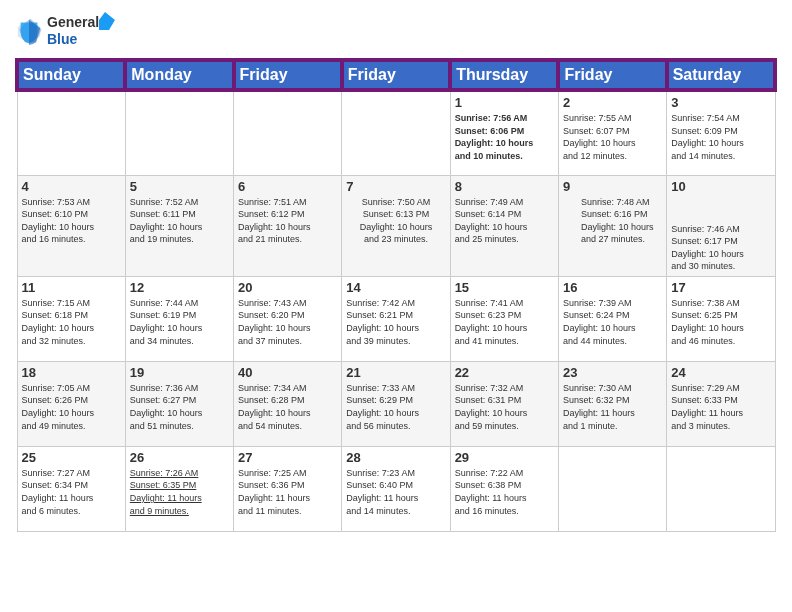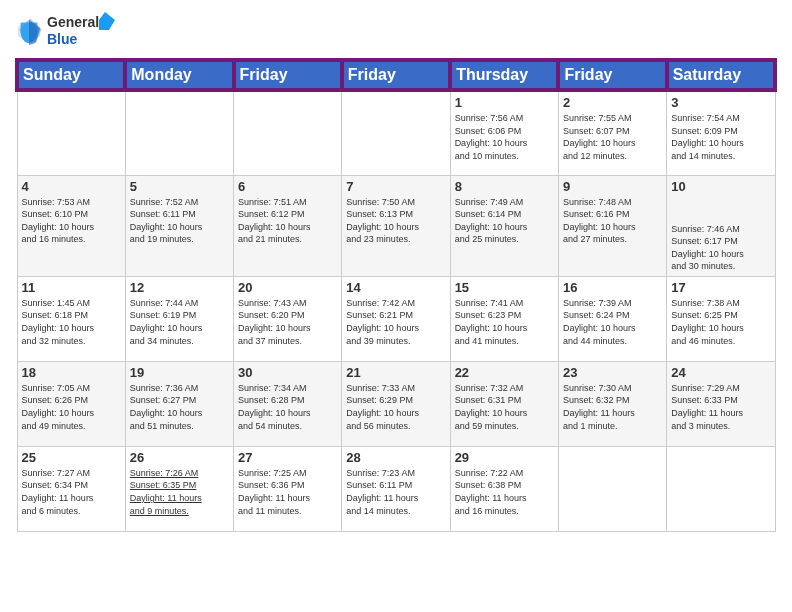--- a/index.html
+++ b/index.html
@@ -123,21 +123,21 @@
         </tr>
     </thead>
     <tbody id="cal-body">
     <tr>
           <td class="empty"></td>
           <td class="empty"></td>
           <td class="empty"></td>
           <td class="empty"></td>
           <td>
             <span class="day-num">1</span>
-            <div class="day-info" style="white-space: pre-line;">Sunrise: 7:56 AM
+            <div class="day-info" style="white-space: pre-line; font-weight: bold;">Sunrise: 7:56 AM
 Sunset: 6:06 PM
 Daylight: 10 hours
 and 10 minutes.</div>
           </td>
           <td>
             <span class="day-num">2</span>
             <div class="day-info" style="white-space: pre-line;">Sunrise: 7:55 AM
 Sunset: 6:07 PM
 Daylight: 10 hours
 and 12 minutes.</div>
@@ -167,51 +167,51 @@
           </td>
           <td>
             <span class="day-num">6</span>
             <div class="day-info" style="white-space: pre-line;">Sunrise: 7:51 AM
 Sunset: 6:12 PM
 Daylight: 10 hours
 and 21 minutes.</div>
           </td>
           <td>
             <span class="day-num">7</span>
-            <div class="day-info" style="white-space: pre-line;">Sunrise: 7:50 AM
+            <div class="day-info" style="white-space: pre-line; text-align: center;">Sunrise: 7:50 AM
 Sunset: 6:13 PM
 Daylight: 10 hours
 and 23 minutes.</div>
           </td>
           <td>
             <span class="day-num">8</span>
             <div class="day-info" style="white-space: pre-line;">Sunrise: 7:49 AM
 Sunset: 6:14 PM
 Daylight: 10 hours
 and 25 minutes.</div>
           </td>
           <td>
             <span class="day-num">9</span>
-            <div class="day-info" style="white-space: pre-line;">Sunrise: 7:48 AM
+            <div class="day-info" style="white-space: pre-line; margin-left: 18px;">Sunrise: 7:48 AM
 Sunset: 6:16 PM
 Daylight: 10 hours
 and 27 minutes.</div>
           </td>
           <td>
             <span class="day-num">10</span>
             <div class="day-info" style="white-space: pre-line; margin-top: 29px;">Sunrise: 7:46 AM
 Sunset: 6:17 PM
 Daylight: 10 hours
 and 30 minutes.</div>
           </td>
         </tr>
         <tr>
           <td>
             <span class="day-num">11</span>
-            <div class="day-info" style="white-space: pre-line;">Sunrise: 1:45 AM
+            <div class="day-info" style="white-space: pre-line;">Sunrise: 7:15 AM
 Sunset: 6:18 PM
 Daylight: 10 hours
 and 32 minutes.</div>
           </td>
           <td>
             <span class="day-num">12</span>
             <div class="day-info" style="white-space: pre-line;">Sunrise: 7:44 AM
 Sunset: 6:19 PM
 Daylight: 10 hours
 and 34 minutes.</div>
@@ -261,21 +261,21 @@
 and 49 minutes.</div>
           </td>
           <td>
             <span class="day-num">19</span>
             <div class="day-info" style="white-space: pre-line;">Sunrise: 7:36 AM
 Sunset: 6:27 PM
 Daylight: 10 hours
 and 51 minutes.</div>
           </td>
           <td>
-            <span class="day-num">30</span>
+            <span class="day-num">40</span>
             <div class="day-info" style="white-space: pre-line;">Sunrise: 7:34 AM
 Sunset: 6:28 PM
 Daylight: 10 hours
 and 54 minutes.</div>
           </td>
           <td>
             <span class="day-num">21</span>
             <div class="day-info" style="white-space: pre-line;">Sunrise: 7:33 AM
 Sunset: 6:29 PM
 Daylight: 10 hours
@@ -321,21 +321,21 @@
           <td>
             <span class="day-num">27</span>
             <div class="day-info" style="white-space: pre-line;">Sunrise: 7:25 AM
 Sunset: 6:36 PM
 Daylight: 11 hours
 and 11 minutes.</div>
           </td>
           <td>
             <span class="day-num">28</span>
             <div class="day-info" style="white-space: pre-line;">Sunrise: 7:23 AM
-Sunset: 6:11 PM
+Sunset: 6:40 PM
 Daylight: 11 hours
 and 14 minutes.</div>
           </td>
           <td>
             <span class="day-num">29</span>
             <div class="day-info" style="white-space: pre-line;">Sunrise: 7:22 AM
 Sunset: 6:38 PM
 Daylight: 11 hours
 and 16 minutes.</div>
           </td>

